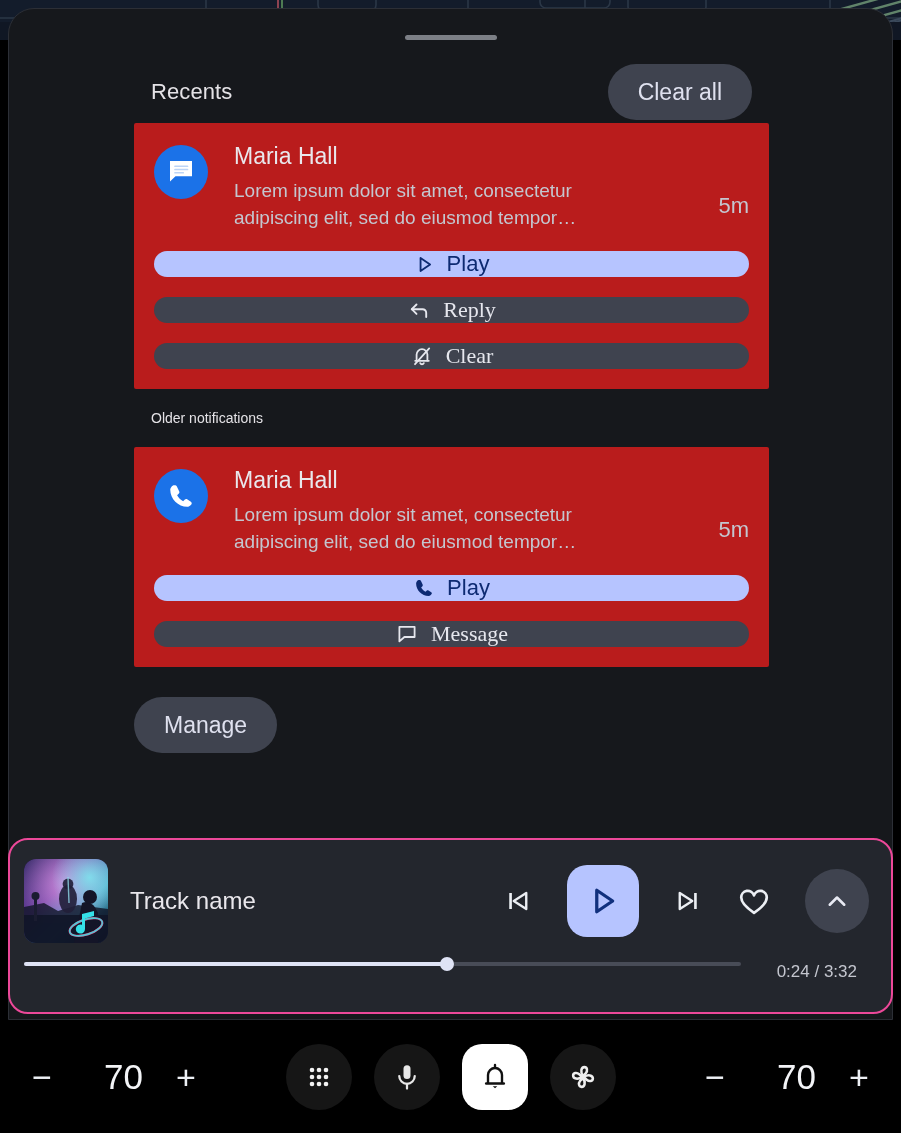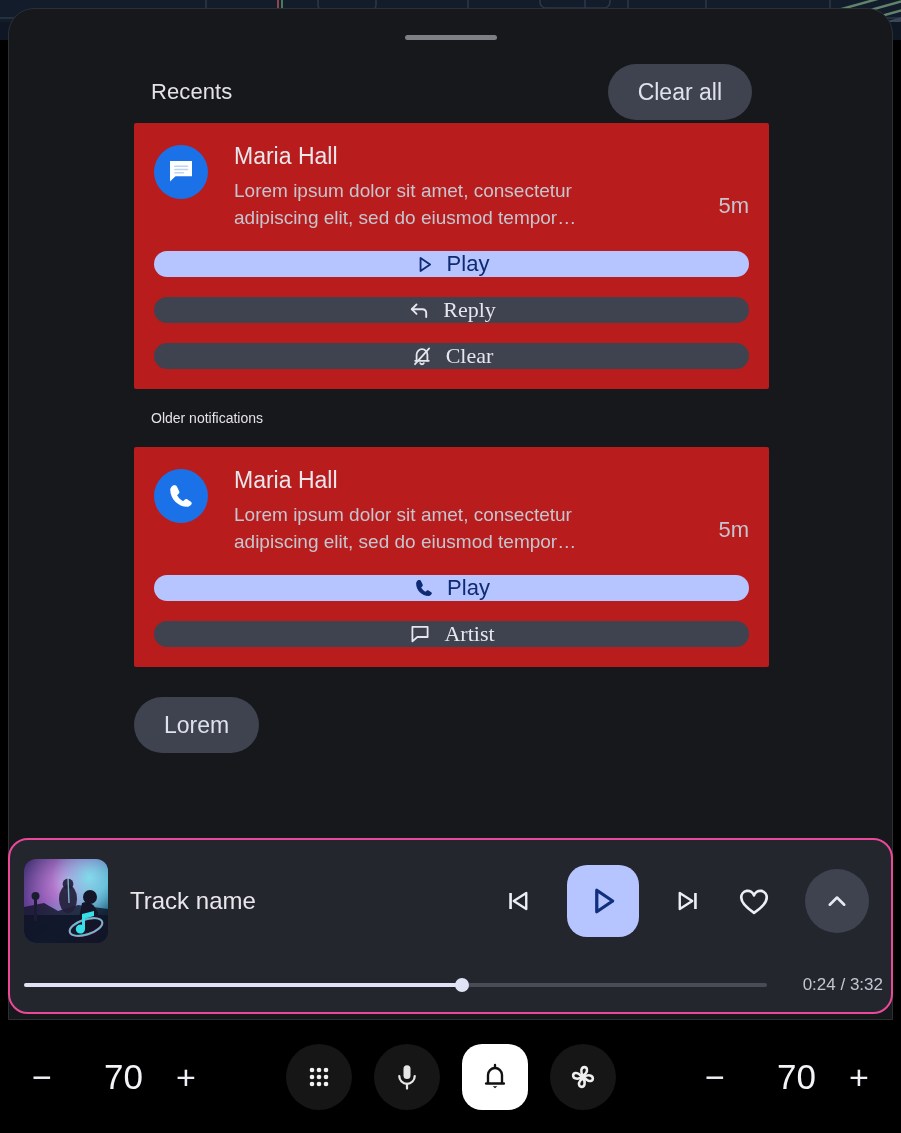--- a/index.html
+++ b/index.html
@@ -115,21 +115,21 @@
     width: 72px; height: 72px; border-radius: 20px;
     background: #b6c4ff; border: none; cursor: pointer;
     display: flex; align-items: center; justify-content: center;
   }
   #expand-btn {
     width: 64px; height: 64px; border-radius: 50%;
     background: #3f434f; border: none; cursor: pointer;
     display: flex; align-items: center; justify-content: center;
   }
 
-  #progress-row { display: flex; align-items: center; height: 46px; padding: 0 8px 0 14px; gap: 12px; }
+  #progress-row { display: flex; height: 46px; padding: 0 34px 0 14px; gap: 12px; }
   #progress-track {
     position: relative; flex: 1; height: 4px; border-radius: 2px; background: #484c57; cursor: pointer;
   }
   #progress-fill { position: absolute; left: 0; top: 0; height: 4px; border-radius: 2px; background: #dfe3f5; width: 59%; }
   #progress-thumb {
     position: absolute; top: 50%; left: 59%;
     transform: translate(-50%, -50%);
     width: 14px; height: 14px; border-radius: 50%; background: #dfe3f5;
   }
   #time-label { font-size: 17px; color: #c4c6cf; padding-left: 24px; white-space: nowrap; }
@@ -268,26 +268,26 @@
           <button class="action-btn primary">
             <svg width="22" height="22" viewBox="0 0 24 24">
               <path d="M6.3 3.4 C5.2 3.4 3.4 5.3 3.4 7.0 c0 7.3 6.3 13.6 13.6 13.6 1.7 0 3.6-1.8 3.6-2.9 0-.5-.3-.9-.7-1.2l-3.0-1.9c-.6-.4-1.3-.3-1.8.2l-1.4 1.4c-2.0-1.1-3.7-2.8-4.8-4.8l1.4-1.4c.5-.5.6-1.2.2-1.8L8.6 4.2 c-.3-.5-.8-.8-1.3-.8z" fill="#0d2a72"></path>
             </svg>
             <span>Play</span>
           </button>
           <button class="action-btn secondary">
             <svg width="24" height="24" viewBox="0 0 24 24">
               <path d="M4.4 4.8 h15.2 v10.2 H9.4 L4.4 19.4 Z" fill="none" stroke="#e6e7ee" stroke-width="1.8" stroke-linejoin="round"></path>
             </svg>
-            <span>Artist</span>
+            <span>Message</span>
           </button>
         </div>
       </div>
 
-      <button id="manage-btn">Lorem</button>
+      <button id="manage-btn">Manage</button>
     </div>
   </div>
 
   <div id="media-card">
     <div id="media-main">
 
       <div id="album-art">
         <svg width="84" height="84" viewBox="0 0 84 84">
           <defs>
             <linearGradient id="stageGrad" x1="0" y1="0" x2="1" y2="1">

